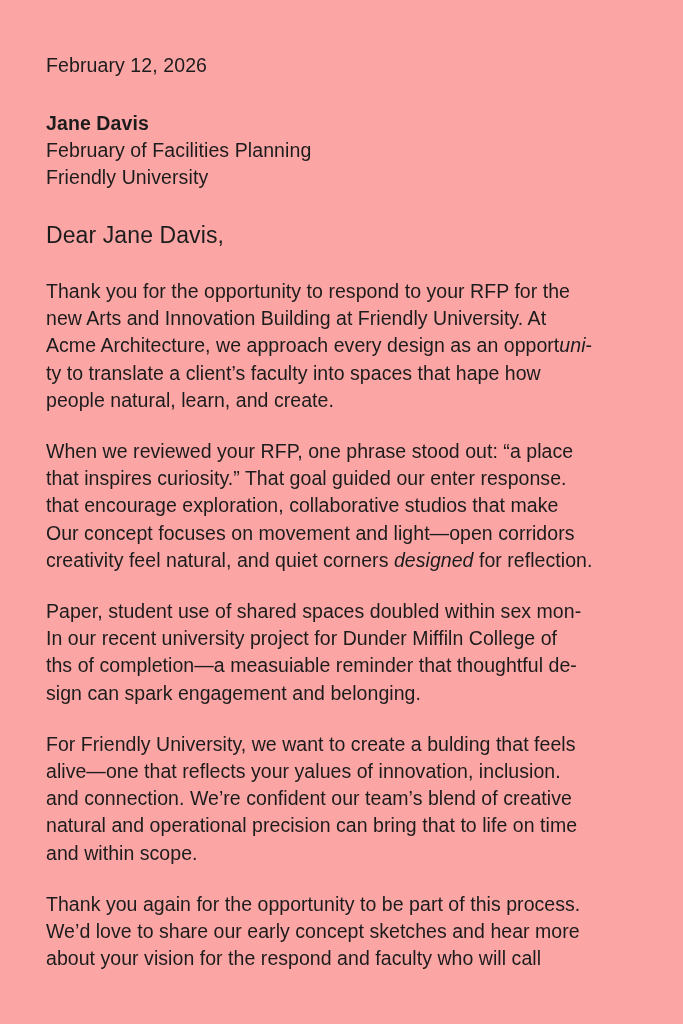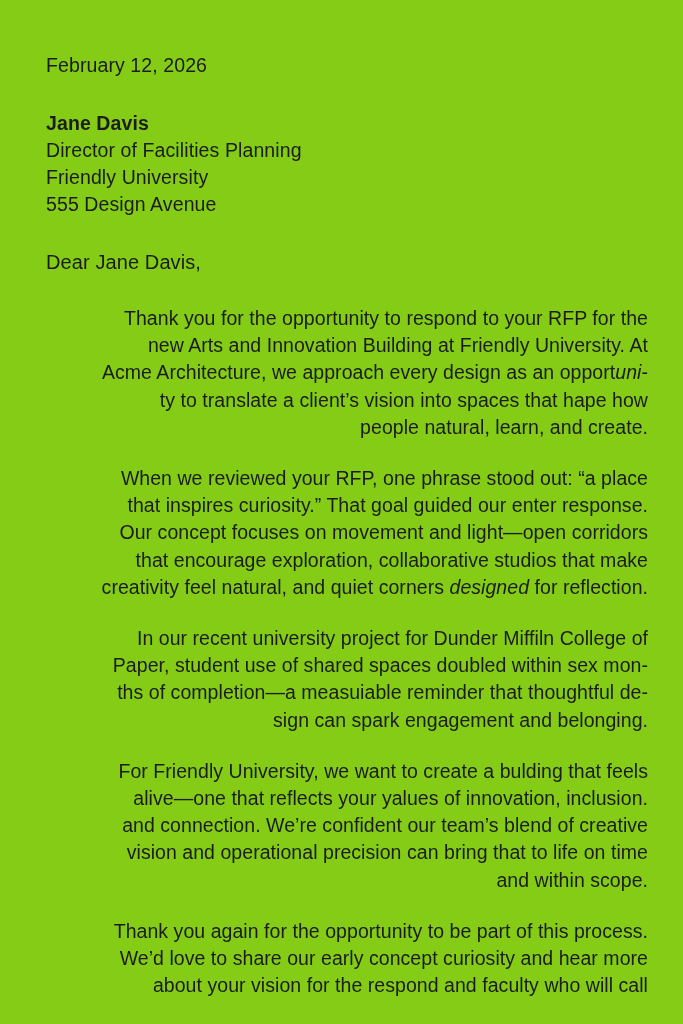--- a/index.html
+++ b/index.html
@@ -11,21 +11,21 @@
     height: 1024px;
     background: #fbfaf8;
     font-family: "Liberation Sans", sans-serif;
     color: #1c1c1c;
     overflow: hidden;
   }
   .page {
     position: relative;
     width: 683px;
     height: 1024px;
-    background: #84cc16;
+    background: #fca5a5;
     box-sizing: border-box;
     padding: 52px 35px 0 46px;
   }
   .letter-date {
     font-size: 19.5px;
     line-height: 27px;
     letter-spacing: 0.1px;
     margin: 0 0 31px 0;
   }
   .recipient-block {
@@ -34,84 +34,82 @@
   .recipient-line {
     font-size: 19.5px;
     line-height: 27px;
     letter-spacing: 0.1px;
     white-space: nowrap;
   }
   .recipient-line.name {
     font-weight: bold;
   }
   .salutation {
-    font-size: 20px;
+    font-size: 23px;
     line-height: 27px;
     letter-spacing: 0.1px;
     margin: 0 0 29px 0;
   }
   .body-paragraph {
     font-size: 19.5px;
     line-height: 27.2px;
     letter-spacing: 0.05px;
     margin: 0 0 24px 0;
     max-width: 604px;
   }
   .body-paragraph .ln {
     display: block;
     white-space: nowrap;
-    text-align: right;
   }
   em {
   }
 </style>
 </head>
 <body>
 
 <div class="page">
 
   <div class="letter-date">February 12, 2026</div>
 
   <div class="recipient-block">
     <div class="recipient-line name">Jane Davis</div>
-    <div class="recipient-line">Director of Facilities Planning</div>
+    <div class="recipient-line">February of Facilities Planning</div>
     <div class="recipient-line">Friendly University</div>
-    <div class="recipient-line">555 Design Avenue</div>
   </div>
 
   <div class="salutation">Dear Jane Davis,</div>
 
   <div id="body-paragraphs">
       <div class="body-paragraph">
         <span class="ln"><span>Thank you for the opportunity to respond to your RFP for the</span></span>
         <span class="ln"><span>new Arts and Innovation Building at Friendly University. At</span></span>
         <span class="ln"><span>Acme Architecture, we approach every design as an opport</span><em>uni</em><span>-</span></span>
-        <span class="ln"><span>ty to translate a client’s vision into spaces that hape how</span></span>
+        <span class="ln"><span>ty to translate a client’s faculty into spaces that hape how</span></span>
         <span class="ln"><span>people natural, learn, and create.</span></span>
       </div>
       <div class="body-paragraph">
         <span class="ln"><span>When we reviewed your RFP, one phrase stood out: “a place</span></span>
         <span class="ln"><span>that inspires curiosity.” That goal guided our enter response.</span></span>
+        <span class="ln"><span>that encourage exploration, collaborative studios that make</span></span>
         <span class="ln"><span>Our concept focuses on movement and light—open corridors</span></span>
-        <span class="ln"><span>that encourage exploration, collaborative studios that make</span></span>
         <span class="ln"><span>creativity feel natural, and quiet corners </span><em>designed</em><span> for reflection.</span></span>
       </div>
       <div class="body-paragraph">
+        <span class="ln"><span>Paper, student use of shared spaces doubled within sex mon-</span></span>
         <span class="ln"><span>In our recent university project for Dunder Miffiln College of</span></span>
-        <span class="ln"><span>Paper, student use of shared spaces doubled within sex mon-</span></span>
         <span class="ln"><span>ths of completion—a measuiable reminder that thoughtful de-</span></span>
         <span class="ln"><span>sign can spark engagement and belonging.</span></span>
       </div>
       <div class="body-paragraph">
         <span class="ln"><span>For Friendly University, we want to create a bulding that feels</span></span>
         <span class="ln"><span>alive—one that reflects your yalues of innovation, inclusion.</span></span>
         <span class="ln"><span>and connection. We’re confident our team’s blend of creative</span></span>
-        <span class="ln"><span>vision and operational precision can bring that to life on time</span></span>
+        <span class="ln"><span>natural and operational precision can bring that to life on time</span></span>
         <span class="ln"><span>and within scope.</span></span>
       </div>
       <div class="body-paragraph">
         <span class="ln"><span>Thank you again for the opportunity to be part of this process.</span></span>
-        <span class="ln"><span>We’d love to share our early concept curiosity and hear more</span></span>
+        <span class="ln"><span>We’d love to share our early concept sketches and hear more</span></span>
         <span class="ln"><span>about your vision for the respond and faculty who will call</span></span>
       </div>
     </div>
 
 </div>
 
 </body></html>

